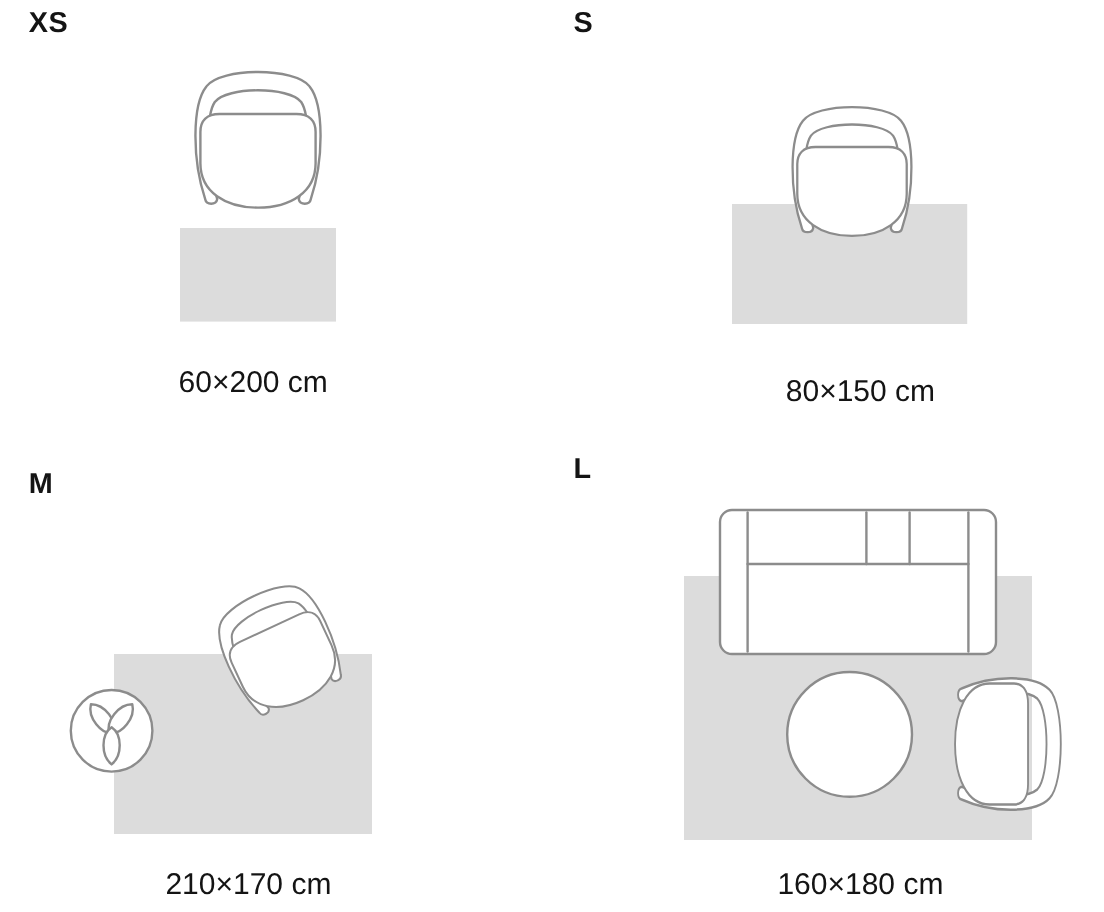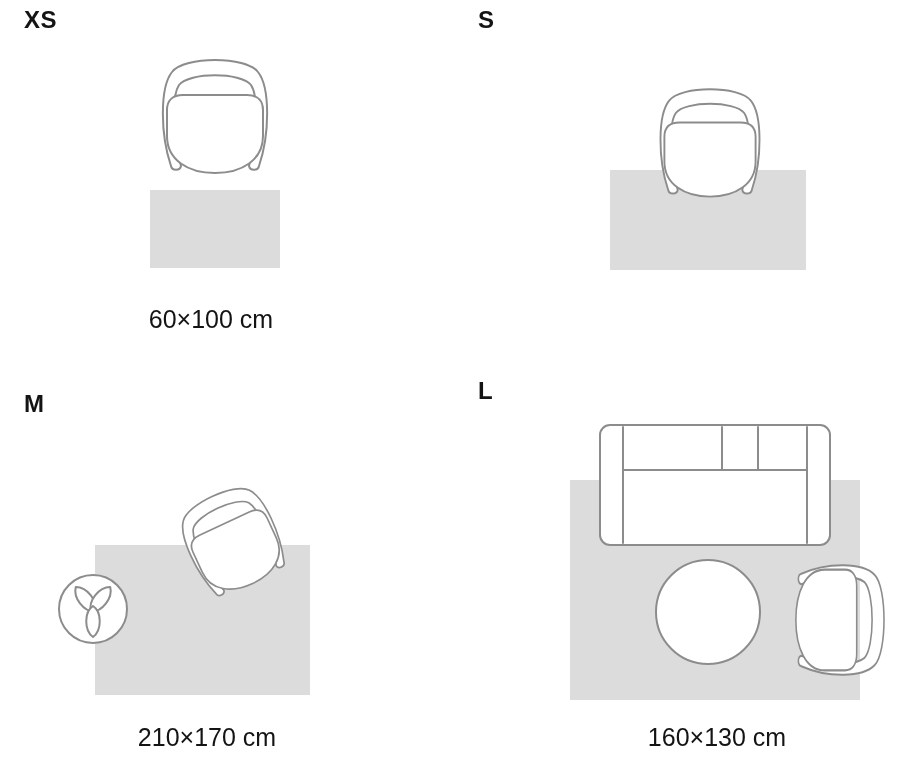--- a/index.html
+++ b/index.html
@@ -69,29 +69,30 @@
     <svg class="illus" viewBox="0 0 460 380" aria-hidden="true">
       <defs>
         <g id="chair">
           <path class="o" d="M16,121 C5,88 5,42 17,27 C29,11 91,11 103,27 C115,42 115,88 104,121 C103,126 95,126 94,121 C102,92 104,52 96,40 C86,27 34,27 24,40 C16,52 18,92 26,121 C25,126 17,126 16,121 Z"></path>
           <path class="o" d="M28,50 L92,50 C103,50 108,56 108,65 L108,91 C108,115 87,128 60,128 C33,128 12,115 12,91 L12,65 C12,56 17,50 28,50 Z"></path>
         </g>
       </defs>
       <rect class="rug" x="150" y="190" width="130" height="78"></rect>
       <use href="#chair" transform="translate(155,45)"></use>
     </svg>
-    <div class="caption">60×100 cm</div>
+    <div class="caption">60×200 cm</div>
   </section>
 
   <section class="quadrant q-s">
     <h2 class="size-label">S</h2>
     <svg class="illus" viewBox="0 0 460 380" aria-hidden="true">
       <rect class="rug" x="150" y="170" width="196" height="100"></rect>
       <use href="#chair" transform="translate(193,75) scale(0.95)"></use>
     </svg>
+    <div class="caption">80×150 cm</div>
   </section>
 
   <section class="quadrant q-m">
     <h2 class="size-label">M</h2>
     <svg class="illus" viewBox="0 0 460 380" aria-hidden="true">
       <rect class="rug" x="95" y="165" width="215" height="150"></rect>
       <g transform="translate(93,229)">
         <circle class="o" r="34"></circle>
         <path class="o" transform="rotate(-38)" d="M0,3 C-9,-3 -9,-21 0,-28 C9,-21 9,-3 0,3 Z"></path>
         <path class="o" transform="rotate(38)" d="M0,3 C-9,-3 -9,-21 0,-28 C9,-21 9,-3 0,3 Z"></path>
@@ -110,16 +111,16 @@
         <rect class="o" x="140" y="45" width="230" height="120" rx="10"></rect>
         <line class="ln" x1="163" y1="47" x2="163" y2="163"></line>
         <line class="ln" x1="347" y1="47" x2="347" y2="163"></line>
         <line class="ln" x1="163" y1="90" x2="347" y2="90"></line>
         <line class="ln" x1="262" y1="47" x2="262" y2="90"></line>
         <line class="ln" x1="298" y1="47" x2="298" y2="90"></line>
       </g>
       <circle class="o" cx="248" cy="232" r="52"></circle>
       <use href="#chair" transform="translate(385,240) rotate(90) scale(1.05,0.78) translate(-60,-65)"></use>
     </svg>
-    <div class="caption">160×130 cm</div>
+    <div class="caption">160×180 cm</div>
   </section>
 
 </div>
 
 </body></html>

